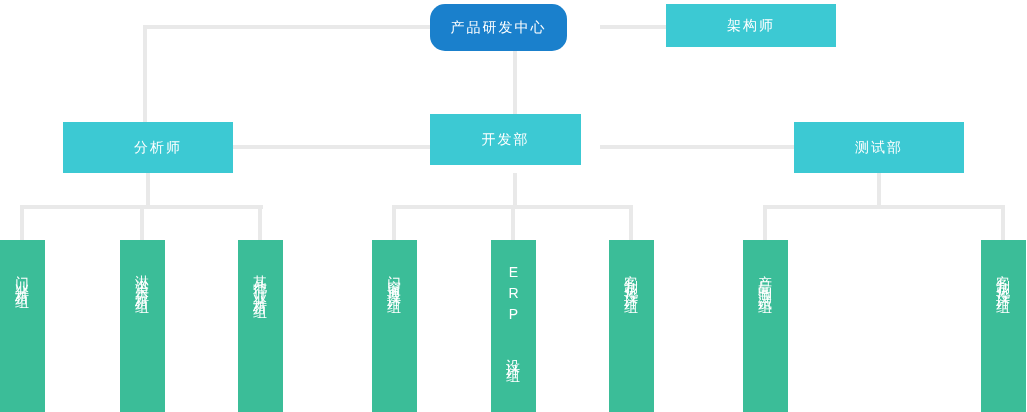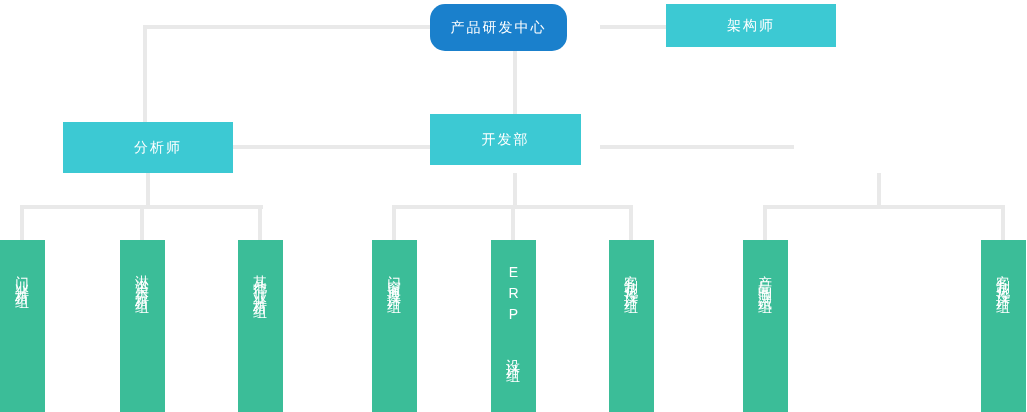--- a/index.html
+++ b/index.html
@@ -88,20 +88,23 @@
   <div class="node dept" style="left:666px; top:4px; width:170px; height:43px;">
     <span>架构师</span>
   </div>
 
   <div class="node dept" style="left:63px; top:122px; width:170px; height:51px;padding-left:20px;">
     <span>分析师</span>
   </div>
   <div class="node dept" style="left:430px; top:114px; width:151px; height:51px;">
     <span>开发部</span>
   </div>
+  <div class="node dept" style="left:794px; top:122px; width:170px; height:51px;">
+    <span>测试部</span>
+  </div>
 
   <div class="vnode" style="left:0px;">
     <span>门业分析组</span>
   </div>
   <div class="vnode" style="left:120px;">
     <span>淋浴房分析组</span>
   </div>
   <div class="vnode" style="left:238px;">
     <span>其他行业分析组</span>
   </div>

